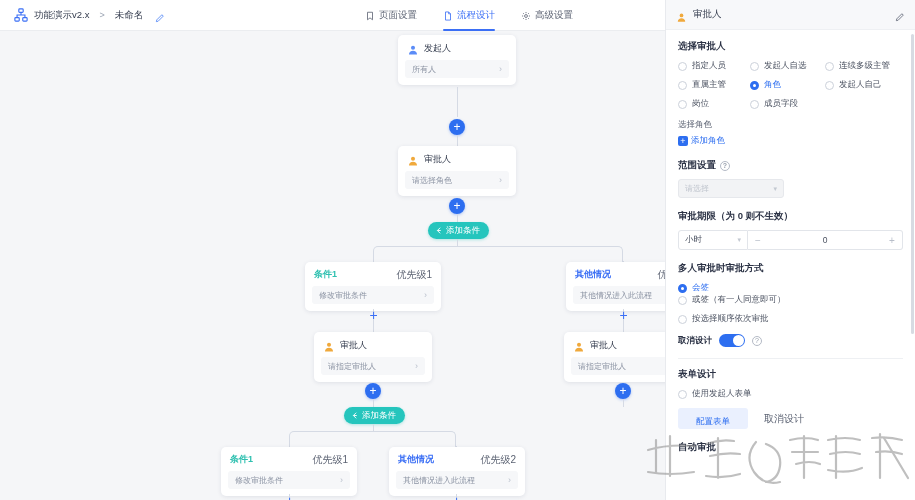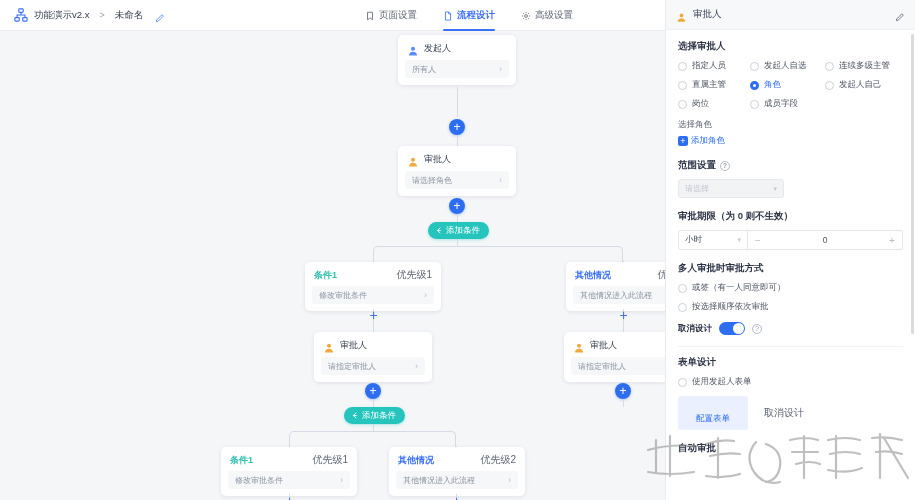--- a/index.html
+++ b/index.html
@@ -20,33 +20,33 @@
   .brand { display: flex; align-items: center; gap: 6px; }
   .brand-icon { width: 14px; height: 14px; color: #3b6ff5; flex: 0 0 auto; }
   .brand-text { font-size: 9.5px; color: #333b4d; }
   .crumb-sep { font-size: 9px; color: #9aa3b2; margin: 0 4px; }
   .crumb-cur { font-size: 9.5px; color: #333b4d; }
   .pencil { width: 11px; height: 11px; color: #5b8cf7; margin-left: 5px; }
 
   .tabs { position: absolute; left: 365px; top: 0; height: 31px; display: flex; align-items: center; gap: 26px; }
   .tab { display: flex; align-items: center; gap: 4px; height: 31px; font-size: 9.5px; color: #5c6373; cursor: pointer; position: relative; }
   .tab svg { width: 10px; height: 10px; }
-  .tab.active { color: #3b6ff5; font-weight: bold; justify-content: flex-end; }
+  .tab.active { color: #3b6ff5; font-weight: normal; justify-content: flex-end; }
   .tab.active::after {
     content: ""; position: absolute; left: 0; right: 0; bottom: 0; height: 2px; background: #3b6ff5; border-radius: 1px;
   }
 
   .canvas { position: relative; width: 665px; height: 469px; }
 
   
   .node {
     position: absolute; width: 118px; background: #fff; border-radius: 5px;
     box-shadow: 0 1px 4px rgba(30,40,80,.10); overflow: hidden;
   }
-  .node-head { display: flex; align-items: flex-end; gap: 5px; padding: 7px 9px 5px 9px; }
+  .node-head { display: flex; align-items: flex-start; gap: 5px; padding: 7px 9px 5px 9px; }
   .node-head .nicon { width: 12px; height: 12px; flex: 0 0 auto; }
   .node-title { font-size: 9px; color: #333b4d; }
   .node-body {
     margin: 0 7px 7px 7px; background: #f6f7f9; border-radius: 3px;
     height: 18px; display: flex; align-items: center; justify-content: space-between;
     padding: 0 7px; font-size: 8px; color: #8b93a3;
   }
   .node-body .chev { color: #b9c0cc; font-size: 9px; }
 
   
@@ -140,21 +140,21 @@
 
   .toggle-row { display: flex; align-items: center; gap: 7px; margin-top: 9px; }
   .tg-label { font-size: 8.5px; color: #2b3245; font-weight: bold; }
   .switch { width: 26px; height: 13px; border-radius: 7px; background: #2d6ef0; position: relative; cursor: pointer; }
   .switch .knob { position: absolute; right: 1px; top: 1px; width: 11px; height: 11px; border-radius: 50%; background: #fff; }
 
   .hr { height: 1px; background: #eef0f3; margin: 11px 0 9px 0; }
 
   .btn-row { display: flex; align-items: center; gap: 6px; margin: 8px 0 0 0; }
   .btn-fill {
-    height: 21px; padding: 17px 18px; background: #eaf0fe; color: #2d6ef0; border: none; border-radius: 3px;
+    height: 21px; padding: 8px 18px; background: #eaf0fe; color: #2d6ef0; border: none; border-radius: 3px;
     font-size: 8.5px; cursor: pointer; font-family: inherit;
   }
   .btn-plain {
     height: 21px; padding: 0 10px; background: transparent; color: #5c6373; border: none;
     font-size: 10px; cursor: pointer; font-family: inherit;
   }
 
   .scrollbar {
     position: absolute; right: 1px; top: 34px; width: 3px; height: 300px;
     background: #d7dbe2; border-radius: 2px;
@@ -458,20 +458,24 @@
           <span class="caret">▾</span>
         </div>
         <div class="stepper">
           <span class="step-btn">−</span>
           <span class="step-val">0</span>
           <span class="step-btn">+</span>
         </div>
       </div>
 
       <div class="sec-title mt">多人审批时审批方式</div>
+      <label class="radio">
+        <span class="dot on"></span>
+        <span class="rlabel sel">会签</span>
+      </label>
       <div class="stack">
         <label class="radio">
           <span class="dot"></span>
           <span class="rlabel">或签（有一人同意即可）</span>
         </label>
         <label class="radio">
           <span class="dot"></span>
           <span class="rlabel">按选择顺序依次审批</span>
         </label>
       </div>

